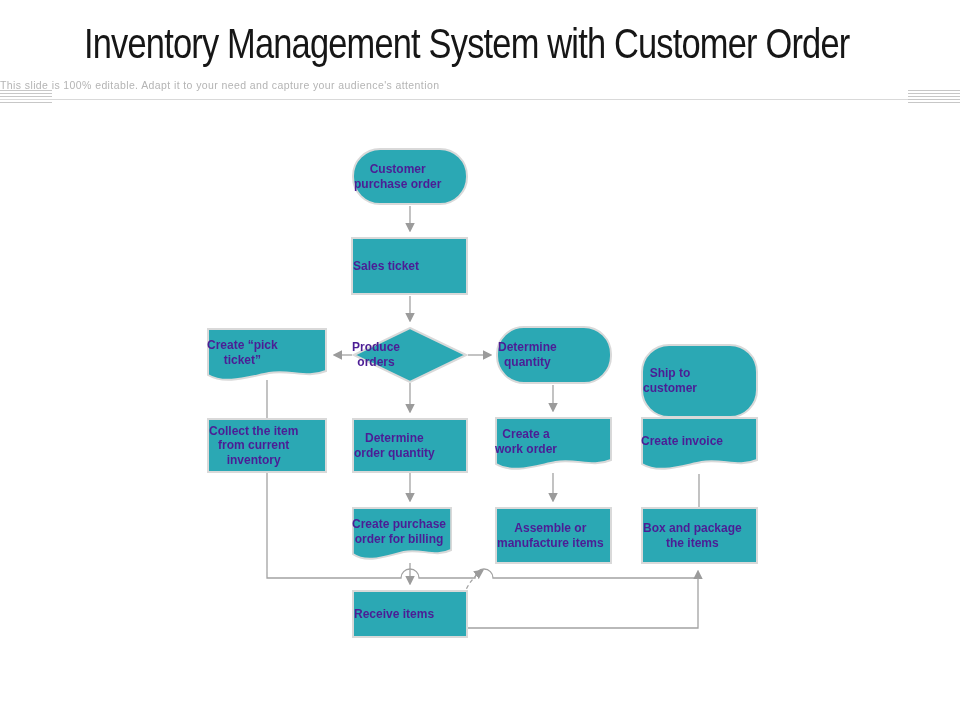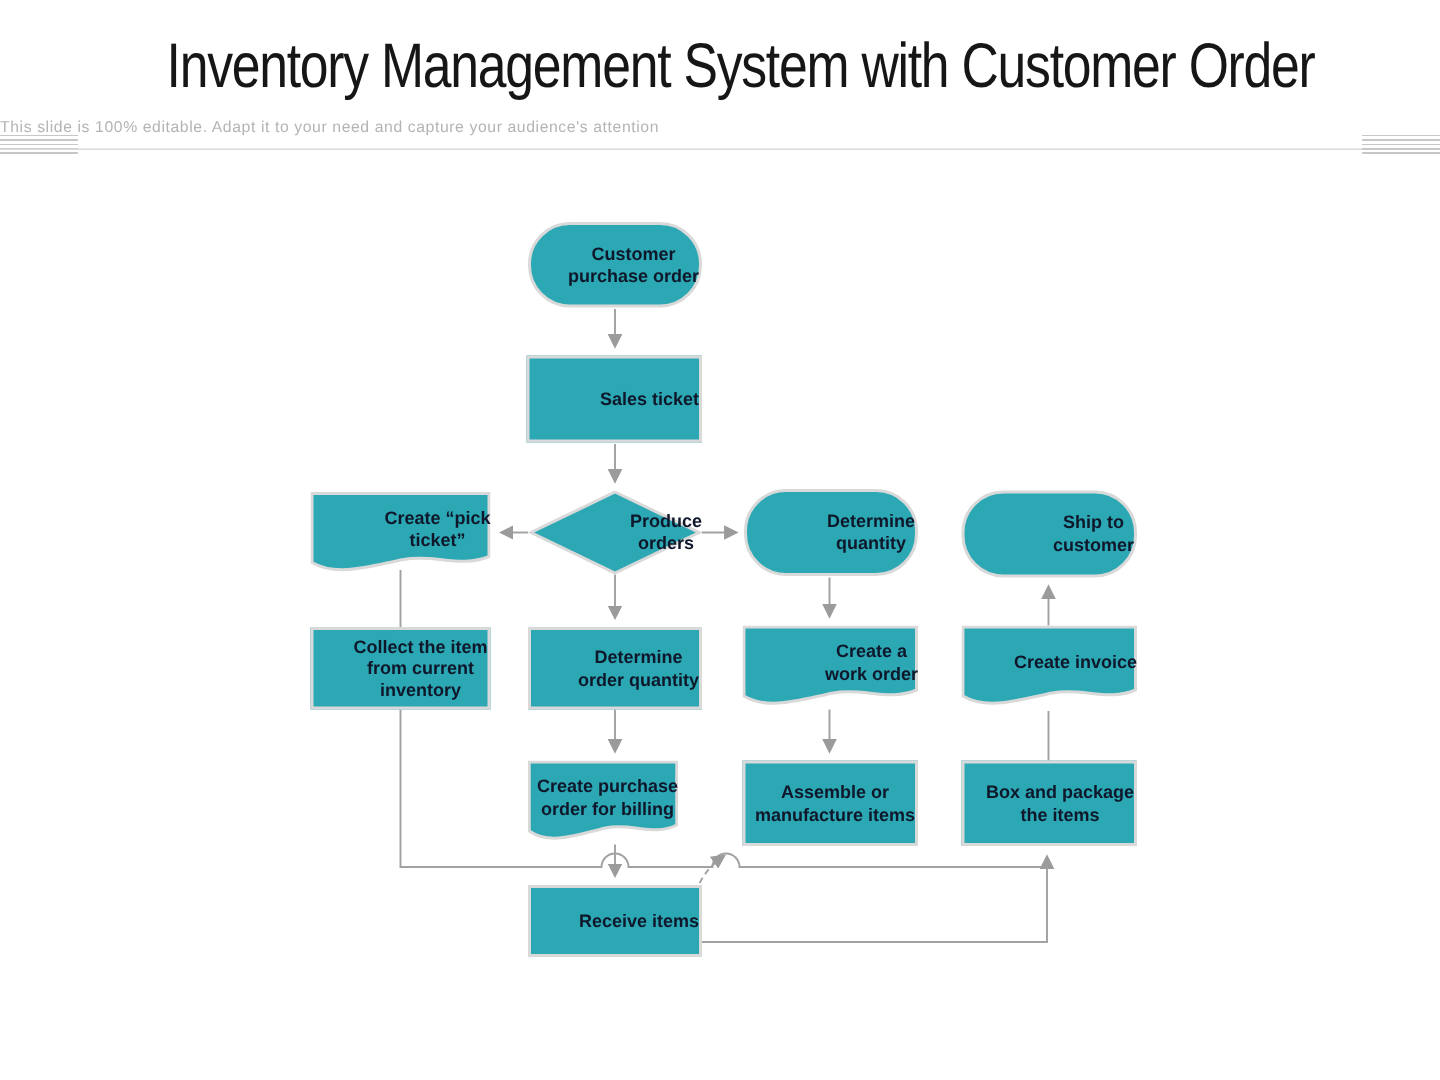--- a/index.html
+++ b/index.html
@@ -1,34 +1,34 @@
 <!DOCTYPE html>
 <html><head>
 <meta charset="utf-8">
 <style>
   html,body{margin:0;padding:0;}
   body{width:960px;height:720px;background:#ffffff;position:relative;overflow:hidden;
        font-family:"Liberation Sans",sans-serif;}
   .stage{position:absolute;inset:0;}
 
   
-  .title-wrap{position:absolute;left:0;top:20px;width:960px;display:flex;justify-content:flex-end;}
+  .title-wrap{position:absolute;left:0;top:20px;width:960px;display:flex;justify-content:flex-start;}
   .title{font-size:42px;color:#161616;white-space:nowrap;letter-spacing:-1px;
          transform:scaleX(0.82);transform-origin:50% 50%;font-weight:500;}
   .subtitle{position:absolute;left:0;top:79px;width:960px;text-align:left;
             color:#b4b4b4;font-size:10.5px;letter-spacing:0.4px;}
   .divider-line{position:absolute;left:0;top:99px;width:960px;height:1px;background:#d9d9d9;}
   .ornament{position:absolute;top:90px;width:52px;height:14px;
             background:repeating-linear-gradient(to bottom,#c7c7c7 0 1px,transparent 1px 2.9px);}
   .ornament.left{left:0;}
   .ornament.right{right:0;}
 
   
-  .node{position:absolute;display:flex;align-items:center;justify-content:flex-end;
-        color:#0f172a;font-weight:bold;font-size:12px;line-height:1.22;text-align:center;
+  .node{position:absolute;display:flex;align-items:center;justify-content:flex-start;
+        color:#4c1d95;font-weight:bold;font-size:12px;line-height:1.22;text-align:center;
         white-space:pre-line;}
   .node .lbl{position:relative;z-index:1;}
   .rect{background:#2BA8B4;border:2px solid #d9d9d9;box-sizing:border-box;}
   .stadium{background:#2BA8B4;border:2px solid #d9d9d9;border-radius:28px;box-sizing:border-box;}
   .shape-svg{position:absolute;inset:0;width:100%;height:100%;z-index:0;}
   .wave .lbl{padding-bottom:9px;}
 
   
   .wires{position:absolute;inset:0;z-index:0;}
   .node{z-index:1;}
@@ -94,21 +94,21 @@
     </svg>
     <span class="lbl">Create “pick
 ticket”</span>
   </div>
 
   <div class="node stadium" style="left:496px;top:326px;width:116px;height:58px">
     <span class="lbl">Determine
 quantity</span>
   </div>
 
-  <div class="node stadium" style="left:641px;top:327px;width:117px;height:58px">
+  <div class="node stadium" style="left:641px;top:344px;width:117px;height:74px">
     <span class="lbl">Ship to
 customer</span>
   </div>
 
   <div class="node rect" style="left:207px;top:418px;width:120px;height:55px">
     <span class="lbl">Collect the item
 from current
 inventory</span>
   </div>
 

